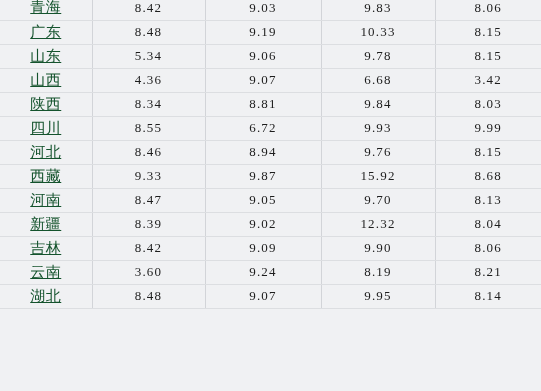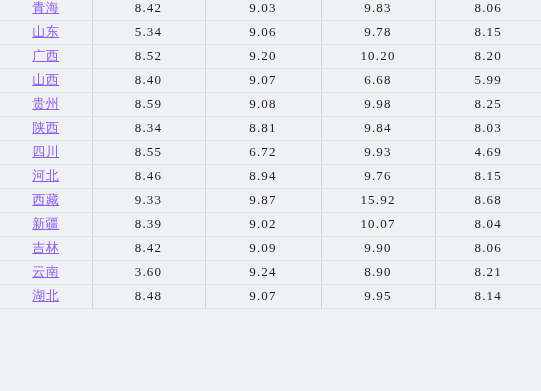--- a/index.html
+++ b/index.html
@@ -48,24 +48,24 @@
 
   #data-table td:last-child {
     border-right: none;
   }
 
   .cell-region {
     text-align: center;
   }
 
   .region-link {
-    color: #8b5cf6;
+    color: #14532d;
     text-decoration: underline;
     text-underline-offset: 1px;
-    font-size: 13px;
+    font-size: 15px;
     letter-spacing: 0.5px;
     cursor: pointer;
   }
 
   .cell-value {
     text-align: center;
     font-family: "Liberation Serif", "DejaVu Serif", serif;
     font-size: 13px;
     letter-spacing: 1.2px;
     color: #181818;
@@ -84,94 +84,94 @@
   </colgroup>
   <tbody>
       <tr>
         <td class="cell-region"><span class="region-link">青海</span></td>
         <td class="cell-value">8.42</td>
         <td class="cell-value">9.03</td>
         <td class="cell-value">9.83</td>
         <td class="cell-value">8.06</td>
       </tr>
       <tr>
+        <td class="cell-region"><span class="region-link">广东</span></td>
+        <td class="cell-value">8.48</td>
+        <td class="cell-value">9.19</td>
+        <td class="cell-value">10.33</td>
+        <td class="cell-value">8.15</td>
+      </tr>
+      <tr>
         <td class="cell-region"><span class="region-link">山东</span></td>
         <td class="cell-value">5.34</td>
         <td class="cell-value">9.06</td>
         <td class="cell-value">9.78</td>
         <td class="cell-value">8.15</td>
       </tr>
       <tr>
-        <td class="cell-region"><span class="region-link">广西</span></td>
-        <td class="cell-value">8.52</td>
-        <td class="cell-value">9.20</td>
-        <td class="cell-value">10.20</td>
-        <td class="cell-value">8.20</td>
-      </tr>
-      <tr>
         <td class="cell-region"><span class="region-link">山西</span></td>
-        <td class="cell-value">8.40</td>
+        <td class="cell-value">4.36</td>
         <td class="cell-value">9.07</td>
         <td class="cell-value">6.68</td>
-        <td class="cell-value">5.99</td>
-      </tr>
-      <tr>
-        <td class="cell-region"><span class="region-link">贵州</span></td>
-        <td class="cell-value">8.59</td>
-        <td class="cell-value">9.08</td>
-        <td class="cell-value">9.98</td>
-        <td class="cell-value">8.25</td>
+        <td class="cell-value">3.42</td>
       </tr>
       <tr>
         <td class="cell-region"><span class="region-link">陕西</span></td>
         <td class="cell-value">8.34</td>
         <td class="cell-value">8.81</td>
         <td class="cell-value">9.84</td>
         <td class="cell-value">8.03</td>
       </tr>
       <tr>
         <td class="cell-region"><span class="region-link">四川</span></td>
         <td class="cell-value">8.55</td>
         <td class="cell-value">6.72</td>
         <td class="cell-value">9.93</td>
-        <td class="cell-value">4.69</td>
+        <td class="cell-value">9.99</td>
       </tr>
       <tr>
         <td class="cell-region"><span class="region-link">河北</span></td>
         <td class="cell-value">8.46</td>
         <td class="cell-value">8.94</td>
         <td class="cell-value">9.76</td>
         <td class="cell-value">8.15</td>
       </tr>
       <tr>
         <td class="cell-region"><span class="region-link">西藏</span></td>
         <td class="cell-value">9.33</td>
         <td class="cell-value">9.87</td>
         <td class="cell-value">15.92</td>
         <td class="cell-value">8.68</td>
       </tr>
       <tr>
+        <td class="cell-region"><span class="region-link">河南</span></td>
+        <td class="cell-value">8.47</td>
+        <td class="cell-value">9.05</td>
+        <td class="cell-value">9.70</td>
+        <td class="cell-value">8.13</td>
+      </tr>
+      <tr>
         <td class="cell-region"><span class="region-link">新疆</span></td>
         <td class="cell-value">8.39</td>
         <td class="cell-value">9.02</td>
-        <td class="cell-value">10.07</td>
+        <td class="cell-value">12.32</td>
         <td class="cell-value">8.04</td>
       </tr>
       <tr>
         <td class="cell-region"><span class="region-link">吉林</span></td>
         <td class="cell-value">8.42</td>
         <td class="cell-value">9.09</td>
         <td class="cell-value">9.90</td>
         <td class="cell-value">8.06</td>
       </tr>
       <tr>
         <td class="cell-region"><span class="region-link">云南</span></td>
         <td class="cell-value">3.60</td>
         <td class="cell-value">9.24</td>
-        <td class="cell-value">8.90</td>
+        <td class="cell-value">8.19</td>
         <td class="cell-value">8.21</td>
       </tr>
       <tr>
         <td class="cell-region"><span class="region-link">湖北</span></td>
         <td class="cell-value">8.48</td>
         <td class="cell-value">9.07</td>
         <td class="cell-value">9.95</td>
         <td class="cell-value">8.14</td>
       </tr>
     </tbody>

